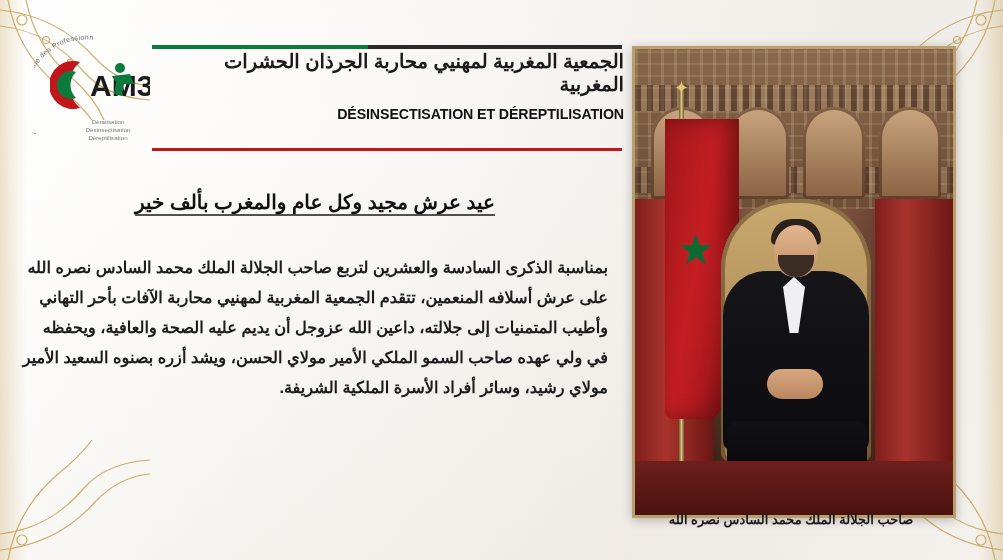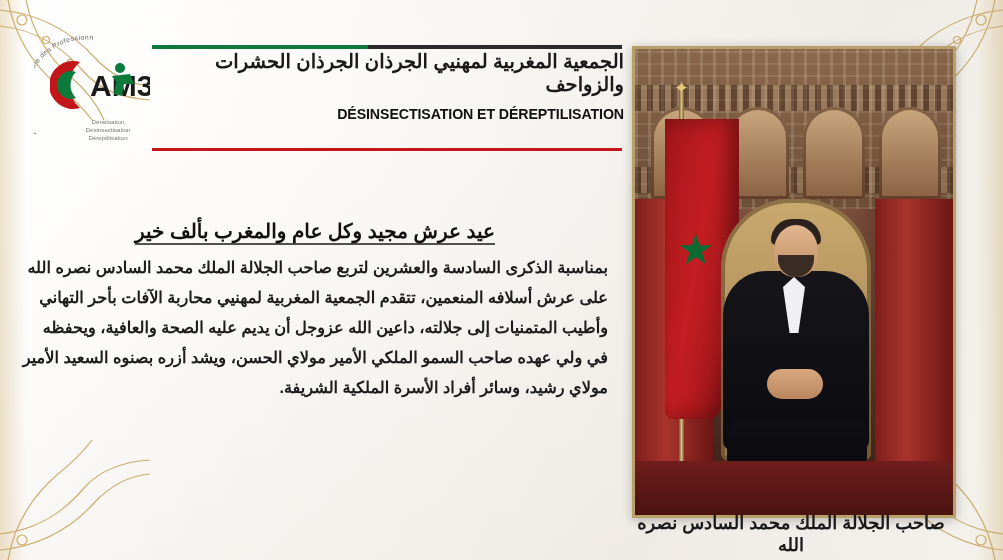--- a/index.html
+++ b/index.html
@@ -149,21 +149,20 @@
     left: 30px;
     width: 570px;
     direction: rtl;
     text-align: center;
     font-size: 20px;
     font-weight: bold;
     color: #111111;
     text-decoration: underline;
     text-decoration-color: rgba(40,40,40,0.8);
     text-underline-offset: 5px;
-    margin-top: 29px;
   }
 
   .paragraph {
     position: absolute;
     top: 252px;
     left: 22px;
     width: 586px;
     direction: rtl;
     text-align: right;
     font-size: 16.2px;
@@ -358,21 +357,21 @@
     background: linear-gradient(180deg, #6e1f1c 0%, #4a1210 100%);
   }
 
   .caption-strip {
     position: absolute;
     left: 632px;
     top: 512px;
     width: 318px;
     text-align: center;
     direction: rtl;
-    font-size: 18px;
+    font-size: 13px;
     font-weight: bold;
     color: #1a1a1a;
     letter-spacing: 0.5px;
   }
 </style>
 </head>
 <body>
 
 <div class="poster">
 
@@ -442,21 +441,21 @@
       </svg>
 
       <div class="logo-sub">
         <div>Dératisation</div>
         <div>Désinsectisation</div>
         <div>Déreptilisation</div>
       </div>
     </div>
 
     <div class="header-texts">
-      <div class="title-ar">الجمعية المغربية لمهنيي الجرذان الجرذان الحشرات والزواحف</div>
+      <div class="title-ar">الجمعية المغربية لمهنيي محاربة الجرذان الحشرات المغربية</div>
       <div class="title-fr">
         <div>DÉSINSECTISATION ET DÉREPTILISATION</div>
       </div>
     </div>
   </div>
 
   <div class="header-rule">
     <div class="seg green"></div>
     <div class="seg dark"></div>
   </div>

